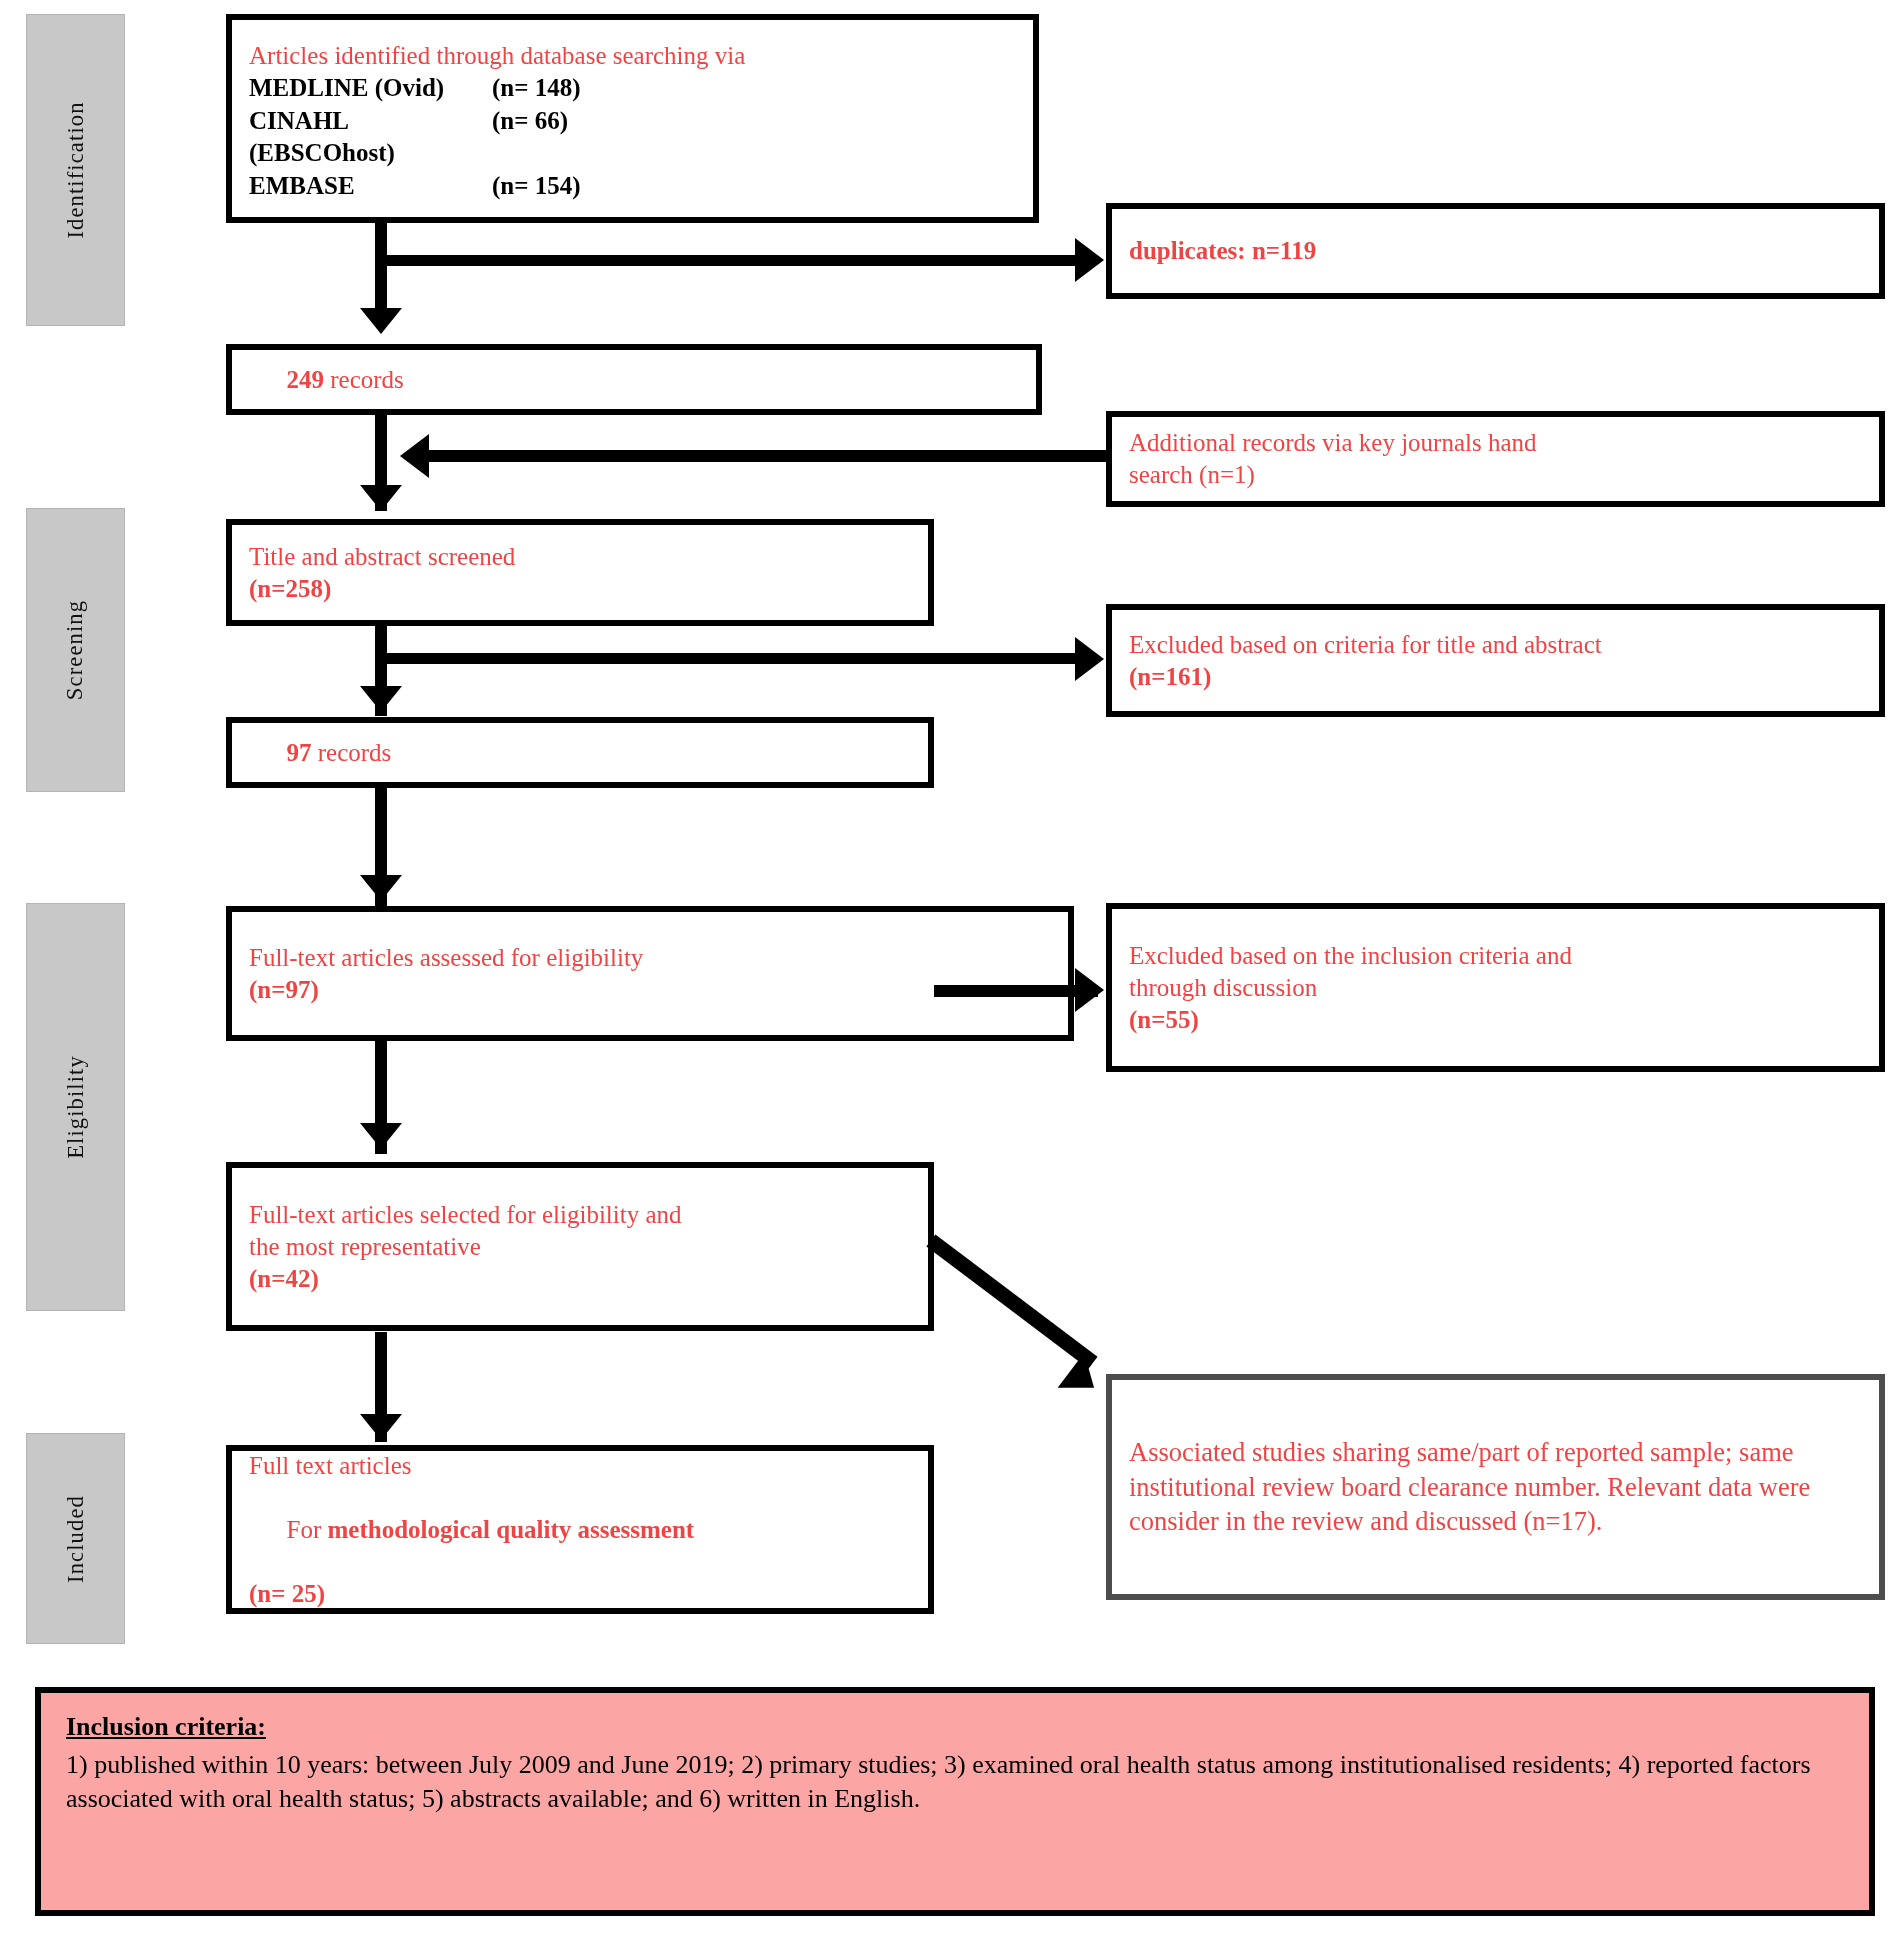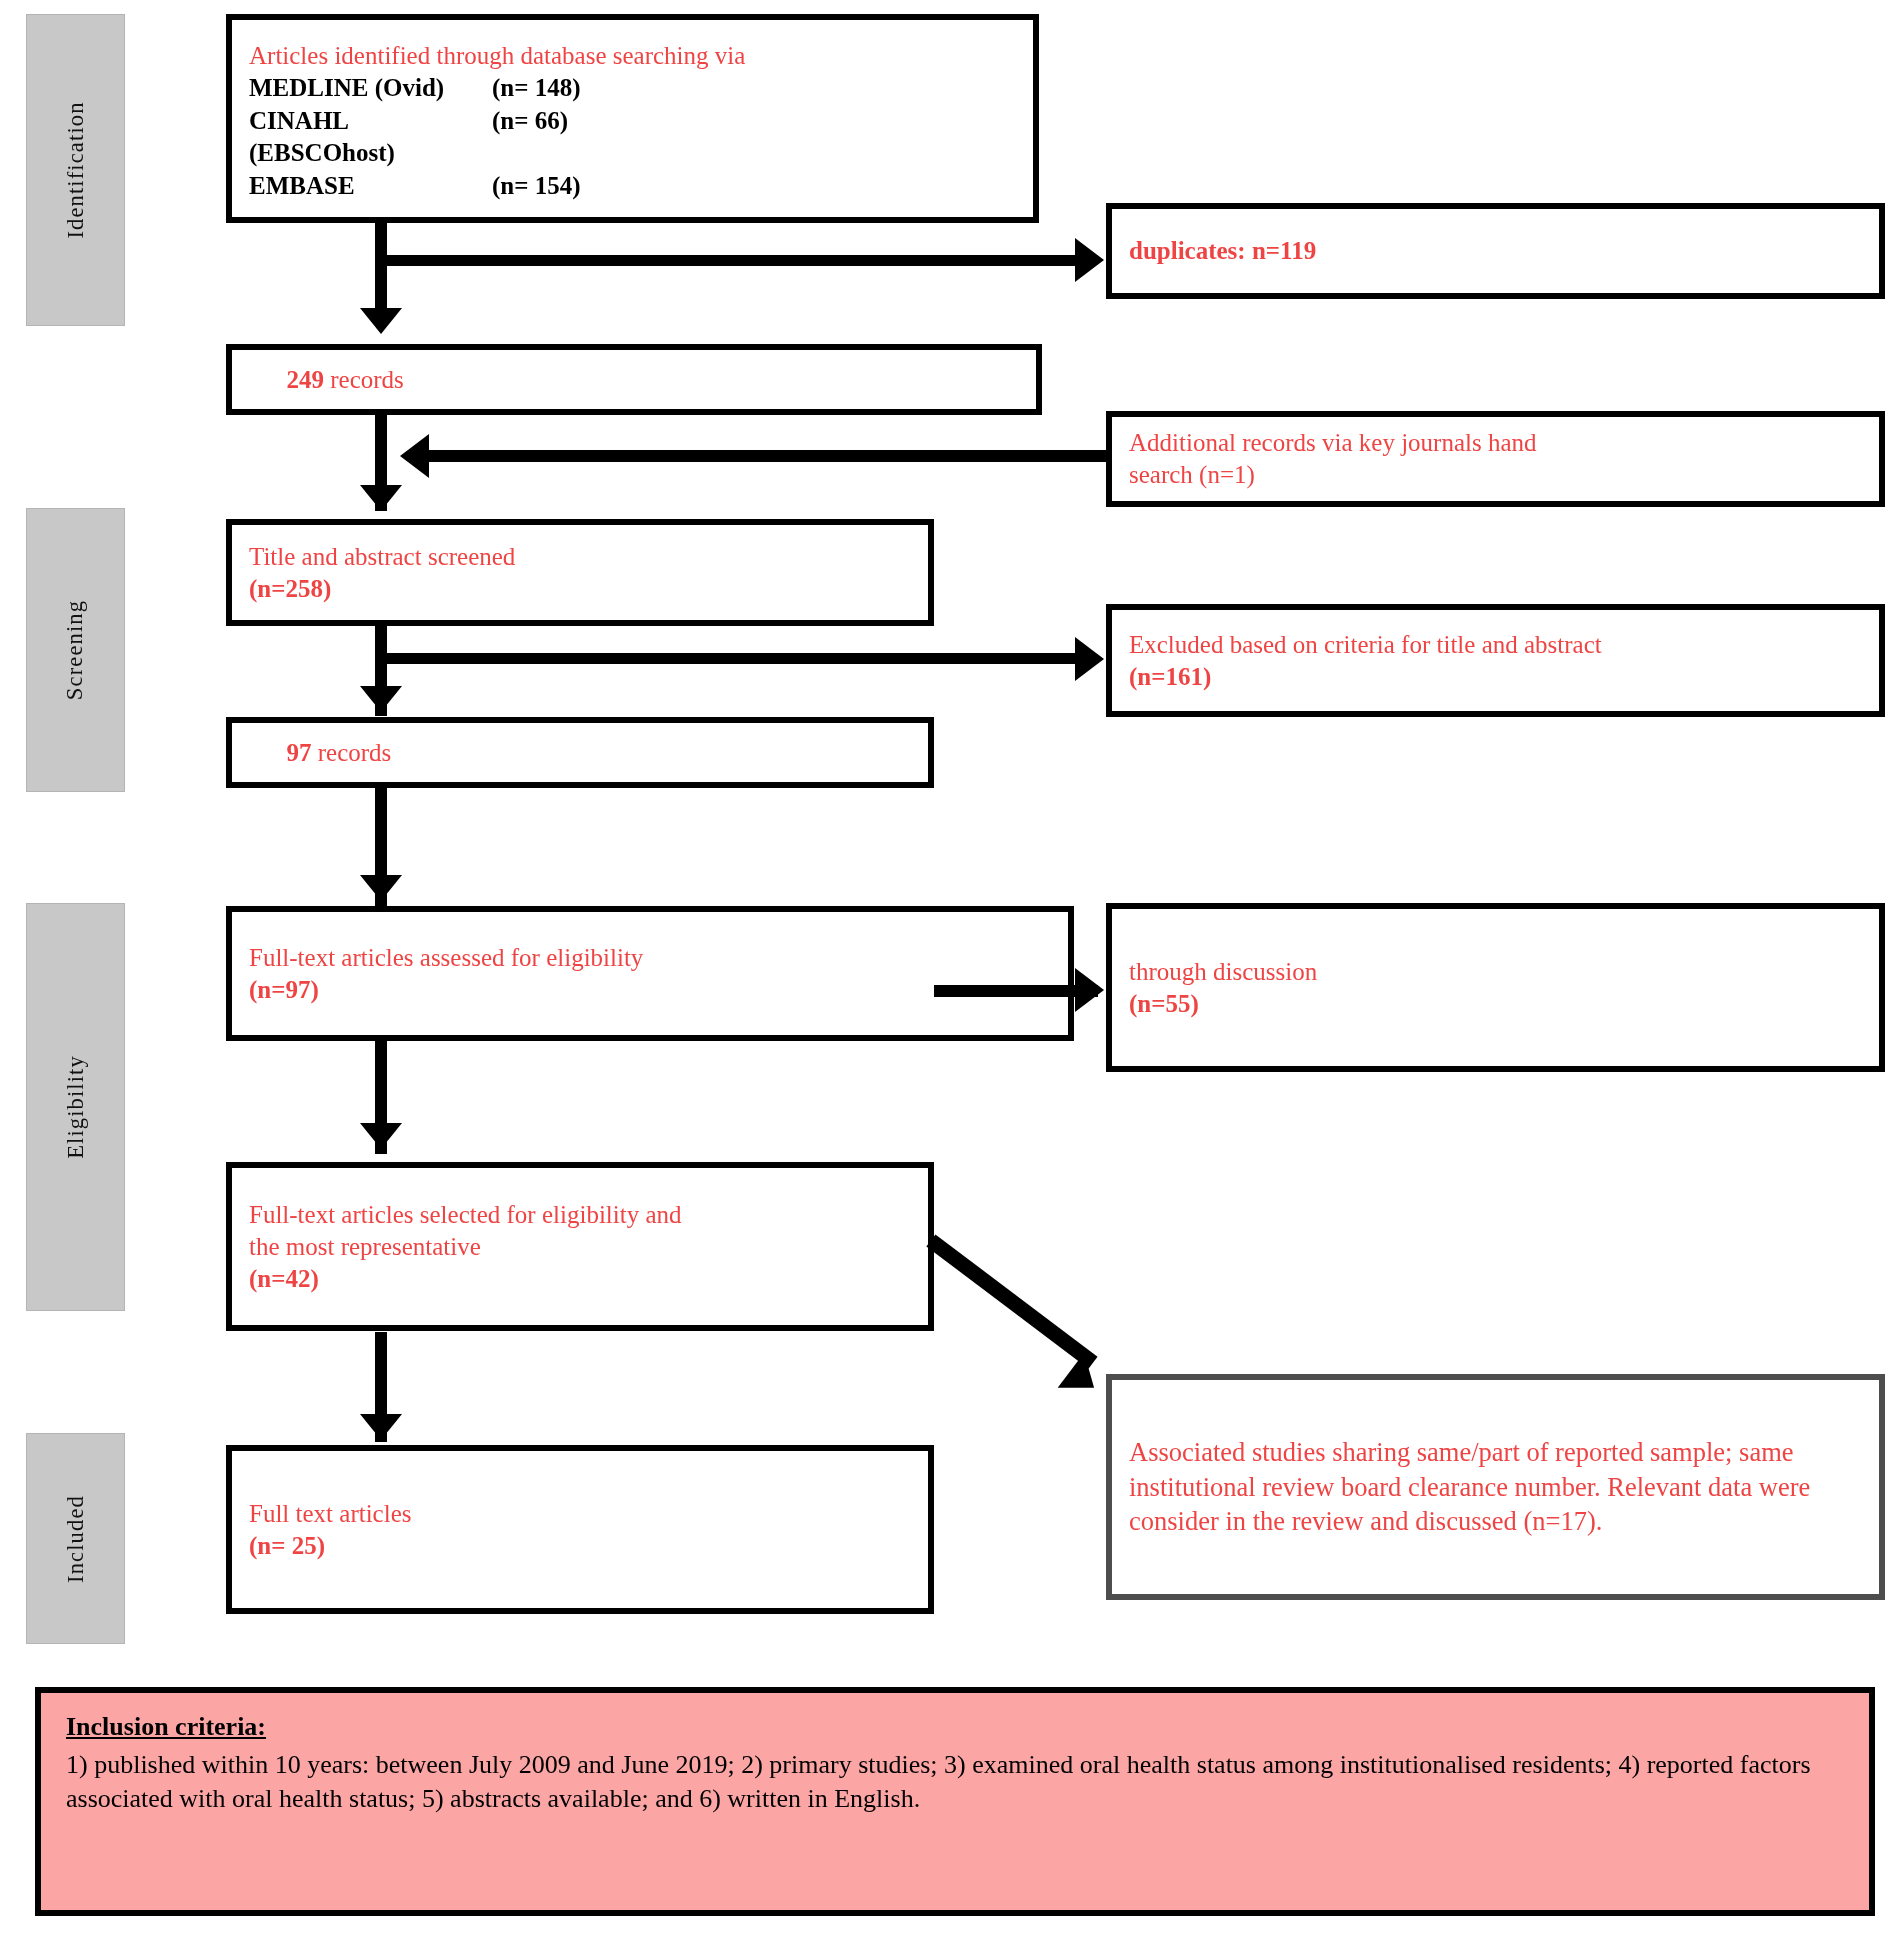--- a/index.html
+++ b/index.html
@@ -219,20 +219,21 @@
 
   <div class="box" style="left:226px; top:906px; width:848px; height:135px;">
     <p>Full-text articles assessed for eligibility</p>
     <p style="font-weight:700;">(n=97)</p>
   </div>
 
   <div class="hline" style="left:934px; top:985px; width:164px; height:12.4px;"></div>
   <div class="arrow-right" style="left:1075px; top:968px;"></div>
 
   <div class="box" style="left:1106px; top:903px; width:779px; height:169px;">
+    <p>Excluded based on the inclusion criteria and</p>
     <p>through discussion</p>
     <p style="font-weight:700;">(n=55)</p>
   </div>
 
   <div class="vline" style="left:375px; top:1041px; width:12.4px; height:113px;"></div>
   <div class="arrow-down" style="left:360px; top:1123px;"></div>
 
   <div class="box" style="left:226px; top:1162px; width:708px; height:169px;">
     <p>Full-text articles selected for eligibility and</p>
     <p>the most representative</p>
@@ -245,20 +246,23 @@
 
   <div class="box gray-border" style="left:1106px; top:1374px; width:779px; height:226px;">
     <p class="wrap" style="font-size:26.5px; line-height:1.30;">Associated studies sharing same/part of reported sample; same institutional review board clearance number. Relevant data were consider in the review and discussed (n=17).</p>
   </div>
 
   <div class="vline" style="left:375px; top:1332px; width:12.4px; height:110px;"></div>
   <div class="arrow-down" style="left:360px; top:1414px;"></div>
 
   <div class="box" style="left:226px; top:1445px; width:708px; height:169px;">
     <p>Full text articles</p>
+    <p>
+      <span>For </span><b>methodological quality assessment</b>
+    </p>
     <p style="font-weight:700;">(n= 25)</p>
   </div>
 
   <div class="criteria-box" style="left:35px; top:1687px; width:1840px; height:229px;">
     <p class="criteria-title">Inclusion criteria:</p>
     <p class="criteria-body">1) published within 10 years: between July 2009 and June 2019; 2) primary studies; 3) examined oral health status among institutionalised residents; 4) reported factors associated with oral health status; 5) abstracts available; and 6) written in English.</p>
   </div>
 
 </div>
 

